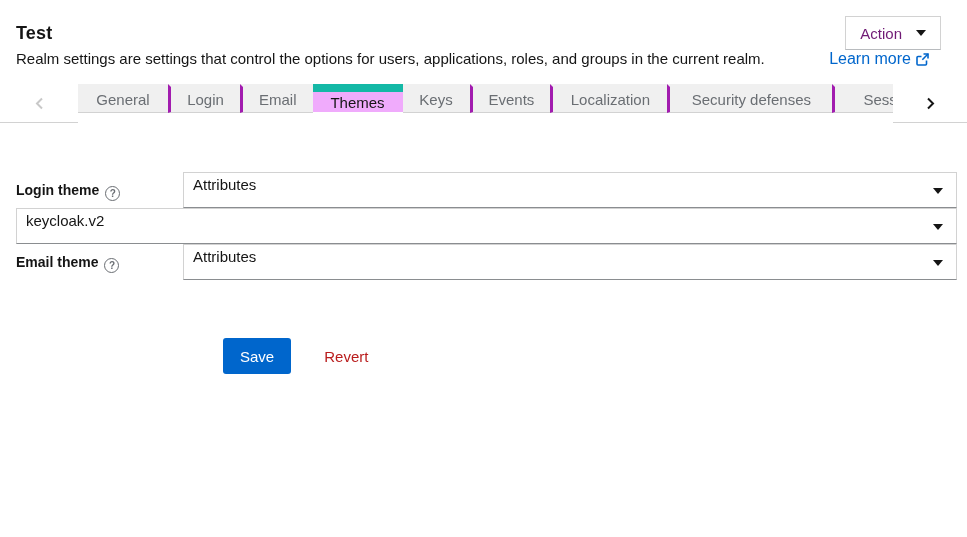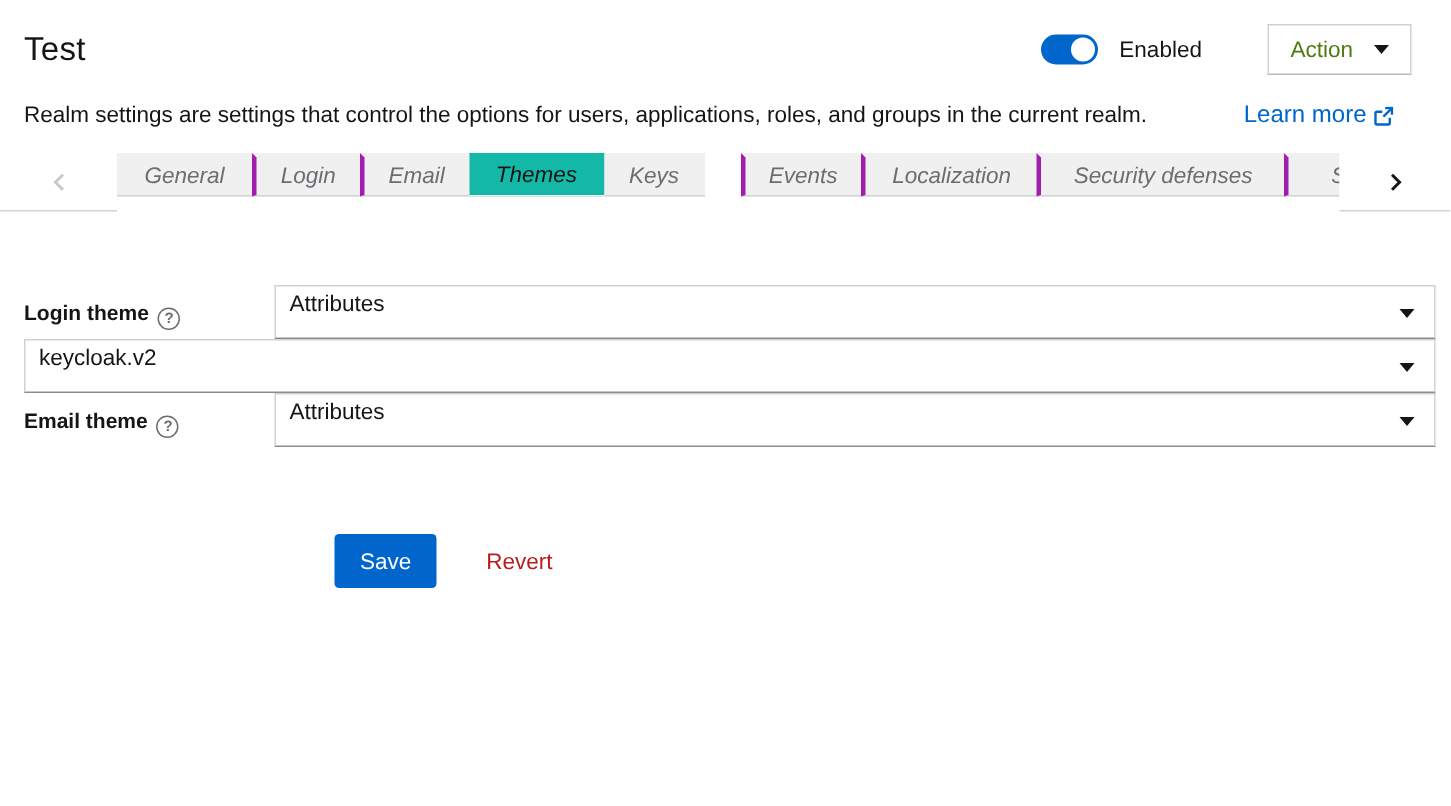--- a/index.html
+++ b/index.html
@@ -7,43 +7,43 @@
   body {
     font-family: "Liberation Sans", sans-serif;
     color: #151515;
     background: #fff;
     font-size: 15px;
   }
 
   
   .header { padding: 16px 26px 0 16px; }
   .header-row1 { display: flex; align-items: center; }
-  .page-title { font-size: 22px; font-weight: 400; flex: 1; letter-spacing: .2px; }
+  .page-title { font-size: 18px; font-weight: 700; flex: 1; letter-spacing: .2px; }
   .toggle-group { display: flex; align-items: center; margin-right: 44px; }
   .switch {
     width: 38px; height: 20px; border-radius: 10px;
     background: #0066cc; position: relative; cursor: pointer; border: none;
   }
   .switch .knob {
     position: absolute; top: 2px; right: 2px;
     width: 16px; height: 16px; border-radius: 50%; background: #fff;
   }
   .toggle-label { margin-left: 14px; font-size: 15px; }
   .action-dropdown {
     background: #fff; border: 1px solid #d2d2d2; border-bottom-color: #b8bbbe;
-    height: 34px; padding: 0 14px; font-size: 15px; color: #4d7c0f;
+    height: 34px; padding: 0 14px; font-size: 15px; color: #701a75;
     display: flex; align-items: center; gap: 14px; cursor: pointer;
     font-family: inherit;
   }
   .caret-down {
     width: 0; height: 0; display: inline-block;
     border-left: 5px solid transparent; border-right: 5px solid transparent;
     border-top: 6px solid #151515;
   }
-  .header-row2 { display: flex; align-items: baseline; margin-top: 18px; justify-content: flex-end; }
+  .header-row2 { display: flex; align-items: baseline; margin-top: 0; justify-content: flex-end; }
   .description { flex: 1; font-size: 15px; color: #151515; }
   .learn-more {
     color: #0066cc; text-decoration: none; font-size: 16px;
     display: inline-flex; align-items: center; gap: 5px; margin-right: 12px;
     white-space: nowrap; cursor: pointer;
   }
 
   
   .tabbar { display: flex; margin-top: 16px; height: 39px; }
   .scroll-btn {
@@ -52,32 +52,32 @@
   }
   .scroll-btn.left { width: 78px; }
   .scroll-btn.right { flex: 1; }
   .tabs {
     display: flex; width: 815px; overflow: hidden; flex: none;
   }
   .tab {
     flex: none; display: flex; align-items: center; justify-content: center;
     padding: 0 16px; font-size: 15px; color: #6a6e73; background: #f0f0f0;
     border: none; border-top: 3px solid transparent; border-bottom: 1px solid #d2d2d2;
-    cursor: pointer; white-space: nowrap; height: 29px; font-family: inherit; font-style: italic;
+    cursor: pointer; white-space: nowrap; height: 29px; font-family: inherit;
   }
   .tab.grey + .tab.grey { border-left: 3px solid #a21caf; }
   .tab.selected {
-    background: #14b8a6; color: #151515;
-    border-top: 1px solid #14b8a6; border-bottom: 1px solid #fff;
+    background: #f0abfc; color: #151515;
+    border-top: 8px solid #14b8a6; border-bottom: 1px solid #fff;
   }
   .t-general, .t-themes { min-width: 90px; }
   .t-login { min-width: 72px; }
   .t-email { min-width: 70px; }
   .t-keys { min-width: 67px; }
-  .t-events { min-width: 78px; margin-left: 24px; }
+  .t-events { min-width: 78px; }
   .t-localization { min-width: 117px; }
   .t-security { min-width: 165px; }
   .t-sessions { min-width: 120px; }
 
   
   .form { padding: 49px 10px 0 16px; }
   .form-row { display: flex; align-items: flex-start; }
   .label-col {
     width: 167px; flex: none; padding: 9px 14px 0 0;
     font-size: 14px; font-weight: 700; line-height: 19px;
@@ -108,26 +108,20 @@
     margin-left: 33px; cursor: pointer;
   }
 </style>
 </head>
 <body>
 
 <div class="header">
   <div class="header-row1">
     <h1 class="page-title">Test</h1>
 
-    <div class="toggle-group">
-      <button class="switch" aria-checked="true">
-        <span class="knob"></span>
-      </button>
-      <span class="toggle-label">Enabled</span>
-    </div>
 
     <button class="action-dropdown">
       <span>Action</span>
       <span class="caret-down"></span>
     </button>
   </div>
 
   <div class="header-row2">
     <span class="description">Realm settings are settings that control the options for users, applications, roles, and groups in the current realm.</span>
     <a class="learn-more">

